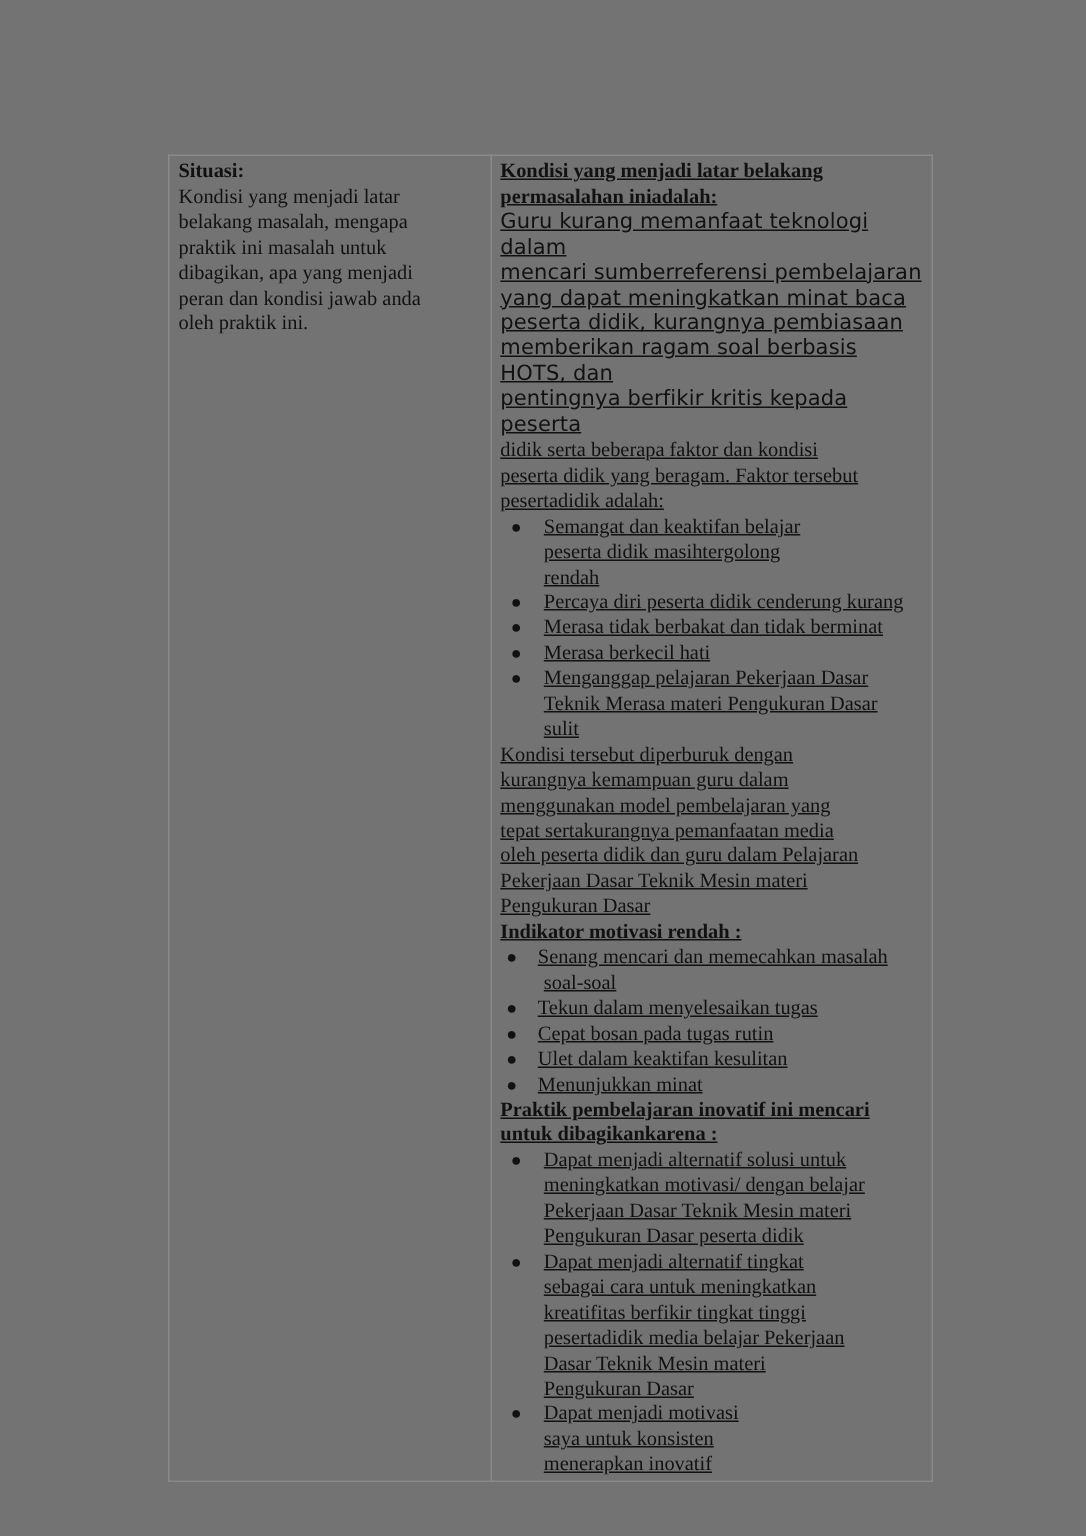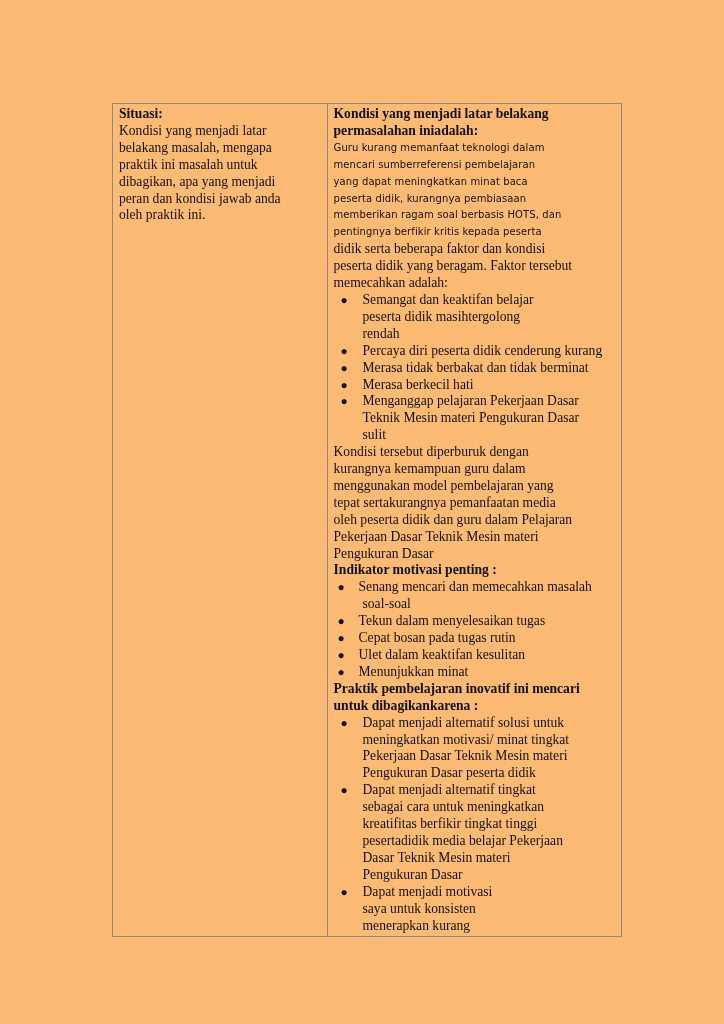--- a/index.html
+++ b/index.html
@@ -1,30 +1,30 @@
 <!DOCTYPE html>
 <html><head>
 <meta charset="utf-8">
 <style>
   html, body { margin: 0; padding: 0; background: #ffffff; }
   body { width: 724px; height: 1024px; position: relative; overflow: hidden; }
-  .page { position: absolute; left: 0; top: 0; width: 724px; height: 1024px; background: #fdba74; }
+  .page { position: absolute; left: 0; top: 0; width: 724px; height: 1024px; background: #737373; }
   table.doc-table {
     position: absolute; left: 112px; top: 103px;
     width: 510px; border-collapse: collapse;
     font-family: "Liberation Serif", serif; color: #111;
   }
   table.doc-table td {
     border: 1px solid #8a8a8a; vertical-align: top; padding: 2px 6px 2px 6px;
     font-size: 13.6px; line-height: 16.9px;
   }
   td.left { width: 202px; }
-  td.right { width: 282px; }
+  td.right { width: 282px; text-decoration: underline; }
   .bold { font-weight: bold; }
-  .sans { font-family: "DejaVu Sans", sans-serif; font-size: 10px; letter-spacing: 0.1px; }
+  .sans { font-family: "DejaVu Sans", sans-serif; font-size: 14px; letter-spacing: 0.1px; }
   ul.blist { list-style: none; margin: 0; padding: 0; }
   ul.blist li { position: relative; padding-left: 29px; }
   ul.blist li .bullet {
     position: absolute; left: 7px; top: 0; font-size: 12px;
   }
   ul.blist.tight li { padding-left: 25px; }
   ul.blist.tight li .bullet { left: 4px; }
   .line { display: block; }
 </style>
 </head>
@@ -54,21 +54,21 @@
           <span class="line">Guru kurang memanfaat teknologi dalam</span>
           <span class="line">mencari sumberreferensi pembelajaran</span>
           <span class="line">yang dapat meningkatkan  minat baca</span>
           <span class="line">peserta didik, kurangnya pembiasaan</span>
           <span class="line">memberikan ragam soal berbasis HOTS, dan</span>
           <span class="line">pentingnya berfikir kritis kepada peserta</span>
         </div>
         <div>
           <span class="line">didik serta beberapa faktor dan kondisi</span>
           <span class="line">peserta didik yang beragam. Faktor tersebut</span>
-          <span class="line">memecahkan adalah:</span>
+          <span class="line">pesertadidik adalah:</span>
         </div>
 
         <ul class="blist">
           <li>
             <span class="bullet">●</span>
             <span class="line">Semangat dan keaktifan belajar</span>
             <span class="line">peserta didik masihtergolong</span>
             <span class="line">rendah</span>
           </li>
           <li>
@@ -79,36 +79,36 @@
             <span class="bullet">●</span>
             <span class="line">Merasa tidak berbakat dan tidak berminat</span>
           </li>
           <li>
             <span class="bullet">●</span>
             <span class="line">Merasa berkecil hati</span>
           </li>
           <li>
             <span class="bullet">●</span>
             <span class="line">Menganggap pelajaran Pekerjaan Dasar</span>
-            <span class="line">Teknik Mesin materi Pengukuran Dasar</span>
+            <span class="line">Teknik Merasa materi Pengukuran Dasar</span>
             <span class="line">sulit</span>
           </li>
         </ul>
 
         <div>
           <span class="line">Kondisi tersebut diperburuk dengan</span>
           <span class="line">kurangnya kemampuan guru dalam</span>
           <span class="line">menggunakan model pembelajaran yang</span>
           <span class="line">tepat sertakurangnya pemanfaatan media</span>
           <span class="line">oleh peserta didik dan guru dalam Pelajaran</span>
           <span class="line">Pekerjaan Dasar Teknik Mesin materi</span>
           <span class="line">Pengukuran Dasar</span>
         </div>
 
-        <div class="bold">Indikator motivasi penting :</div>
+        <div class="bold">Indikator motivasi rendah :</div>
         <ul class="blist tight">
           <li>
             <span class="bullet">●</span>
             <span class="line">Senang mencari dan memecahkan masalah</span>
             <span class="line" style="padding-left:4px"> soal-soal</span>
           </li>
           <li>
             <span class="bullet">●</span>
             <span class="line">Tekun dalam menyelesaikan tugas</span>
           </li>
@@ -127,37 +127,37 @@
         </ul>
 
         <div class="bold">
           <span class="line">Praktik pembelajaran inovatif ini mencari</span>
           <span class="line">untuk dibagikankarena :</span>
         </div>
         <ul class="blist">
           <li>
             <span class="bullet">●</span>
             <span class="line">Dapat menjadi alternatif solusi untuk</span>
-            <span class="line">meningkatkan motivasi/ minat tingkat</span>
+            <span class="line">meningkatkan motivasi/ dengan belajar</span>
             <span class="line">Pekerjaan Dasar Teknik Mesin materi</span>
             <span class="line">Pengukuran Dasar peserta didik</span>
           </li>
           <li>
             <span class="bullet">●</span>
             <span class="line">Dapat menjadi alternatif tingkat</span>
             <span class="line">sebagai cara untuk meningkatkan</span>
             <span class="line">kreatifitas berfikir tingkat tinggi</span>
             <span class="line">pesertadidik media belajar Pekerjaan</span>
             <span class="line">Dasar Teknik Mesin materi</span>
             <span class="line">Pengukuran Dasar</span>
           </li>
           <li>
             <span class="bullet">●</span>
             <span class="line">Dapat menjadi motivasi</span>
             <span class="line">saya untuk konsisten</span>
-            <span class="line">menerapkan kurang</span>
+            <span class="line">menerapkan inovatif</span>
           </li>
         </ul>
       </td>
     </tr>
   </tbody>
     </table>
 </div>
 
 </body></html>

